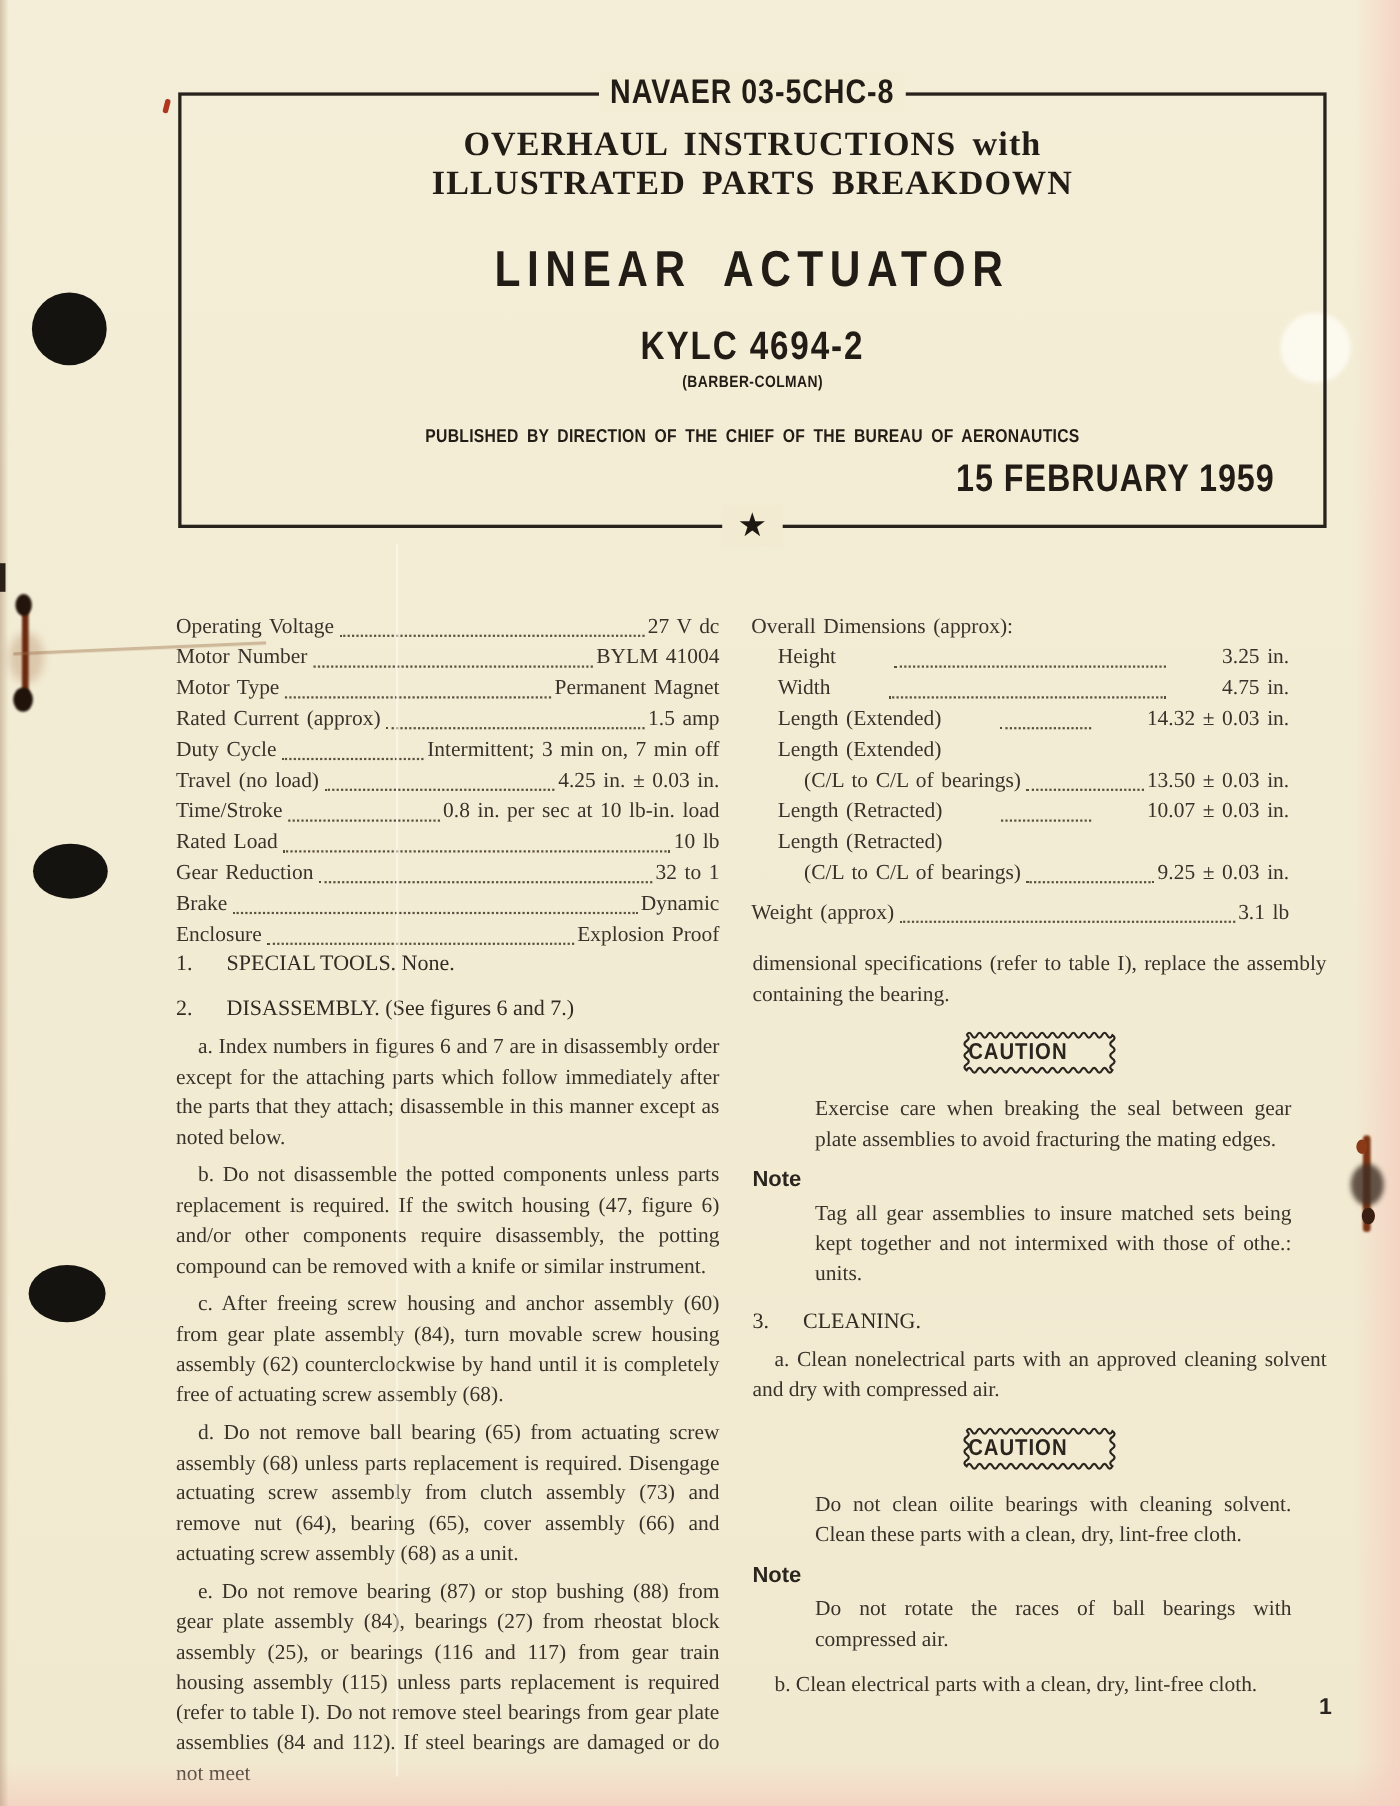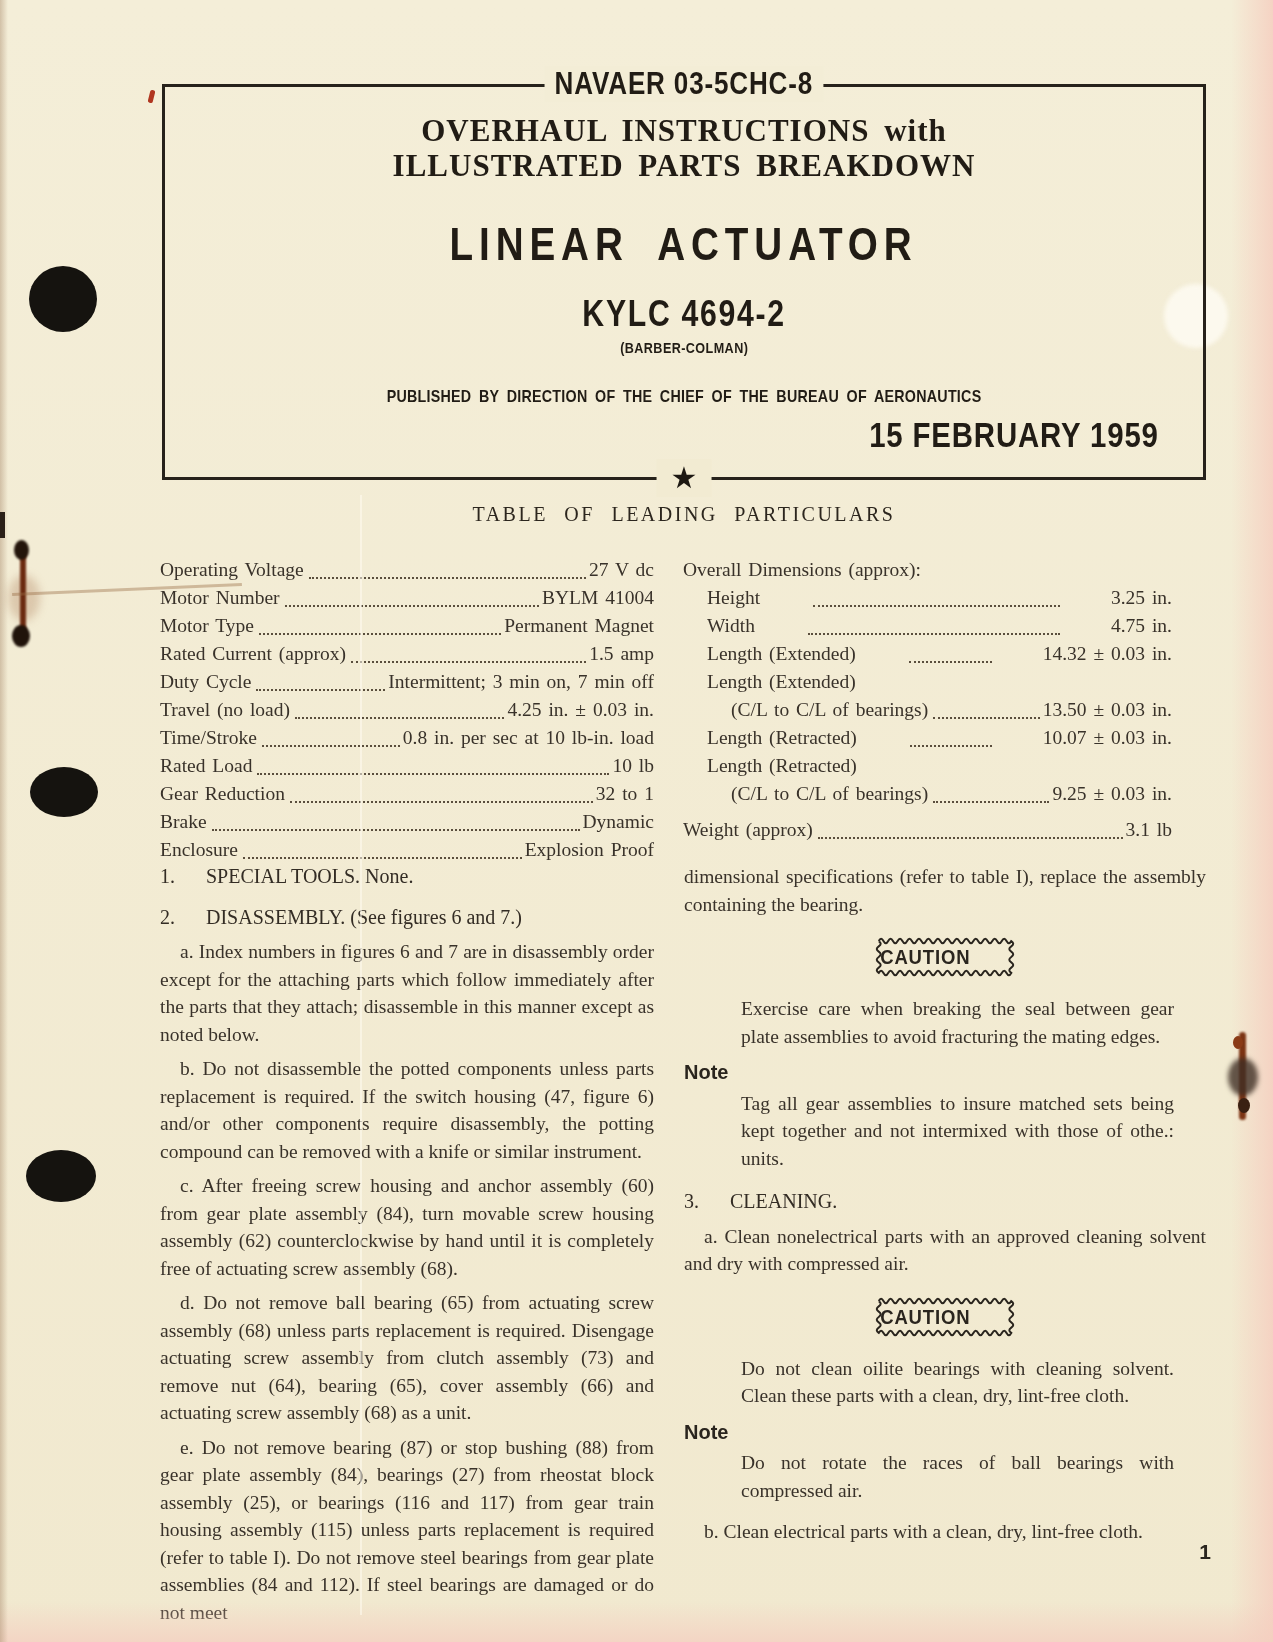--- a/index.html
+++ b/index.html
@@ -147,21 +147,20 @@
     </div>
     <div class="hline authority">
       <span class="cond">PUBLISHED BY DIRECTION OF THE CHIEF OF THE BUREAU OF AERONAUTICS</span>
     </div>
     <div class="hline date">
       <span class="cond">15 FEBRUARY 1959</span>
     </div>
     <div class="star">★</div>
   </div>
 
-  <div class="tl-title">TABLE OF LEADING PARTICULARS</div>
 
   <div class="pcol pcol-left">
     <div class="prow">
         <span class="plbl">Operating Voltage</span>
         <span class="dots"></span>
         <span class="pval">27 V dc</span>
       </div>
     <div class="prow">
         <span class="plbl">Motor Number</span>
         <span class="dots"></span>

